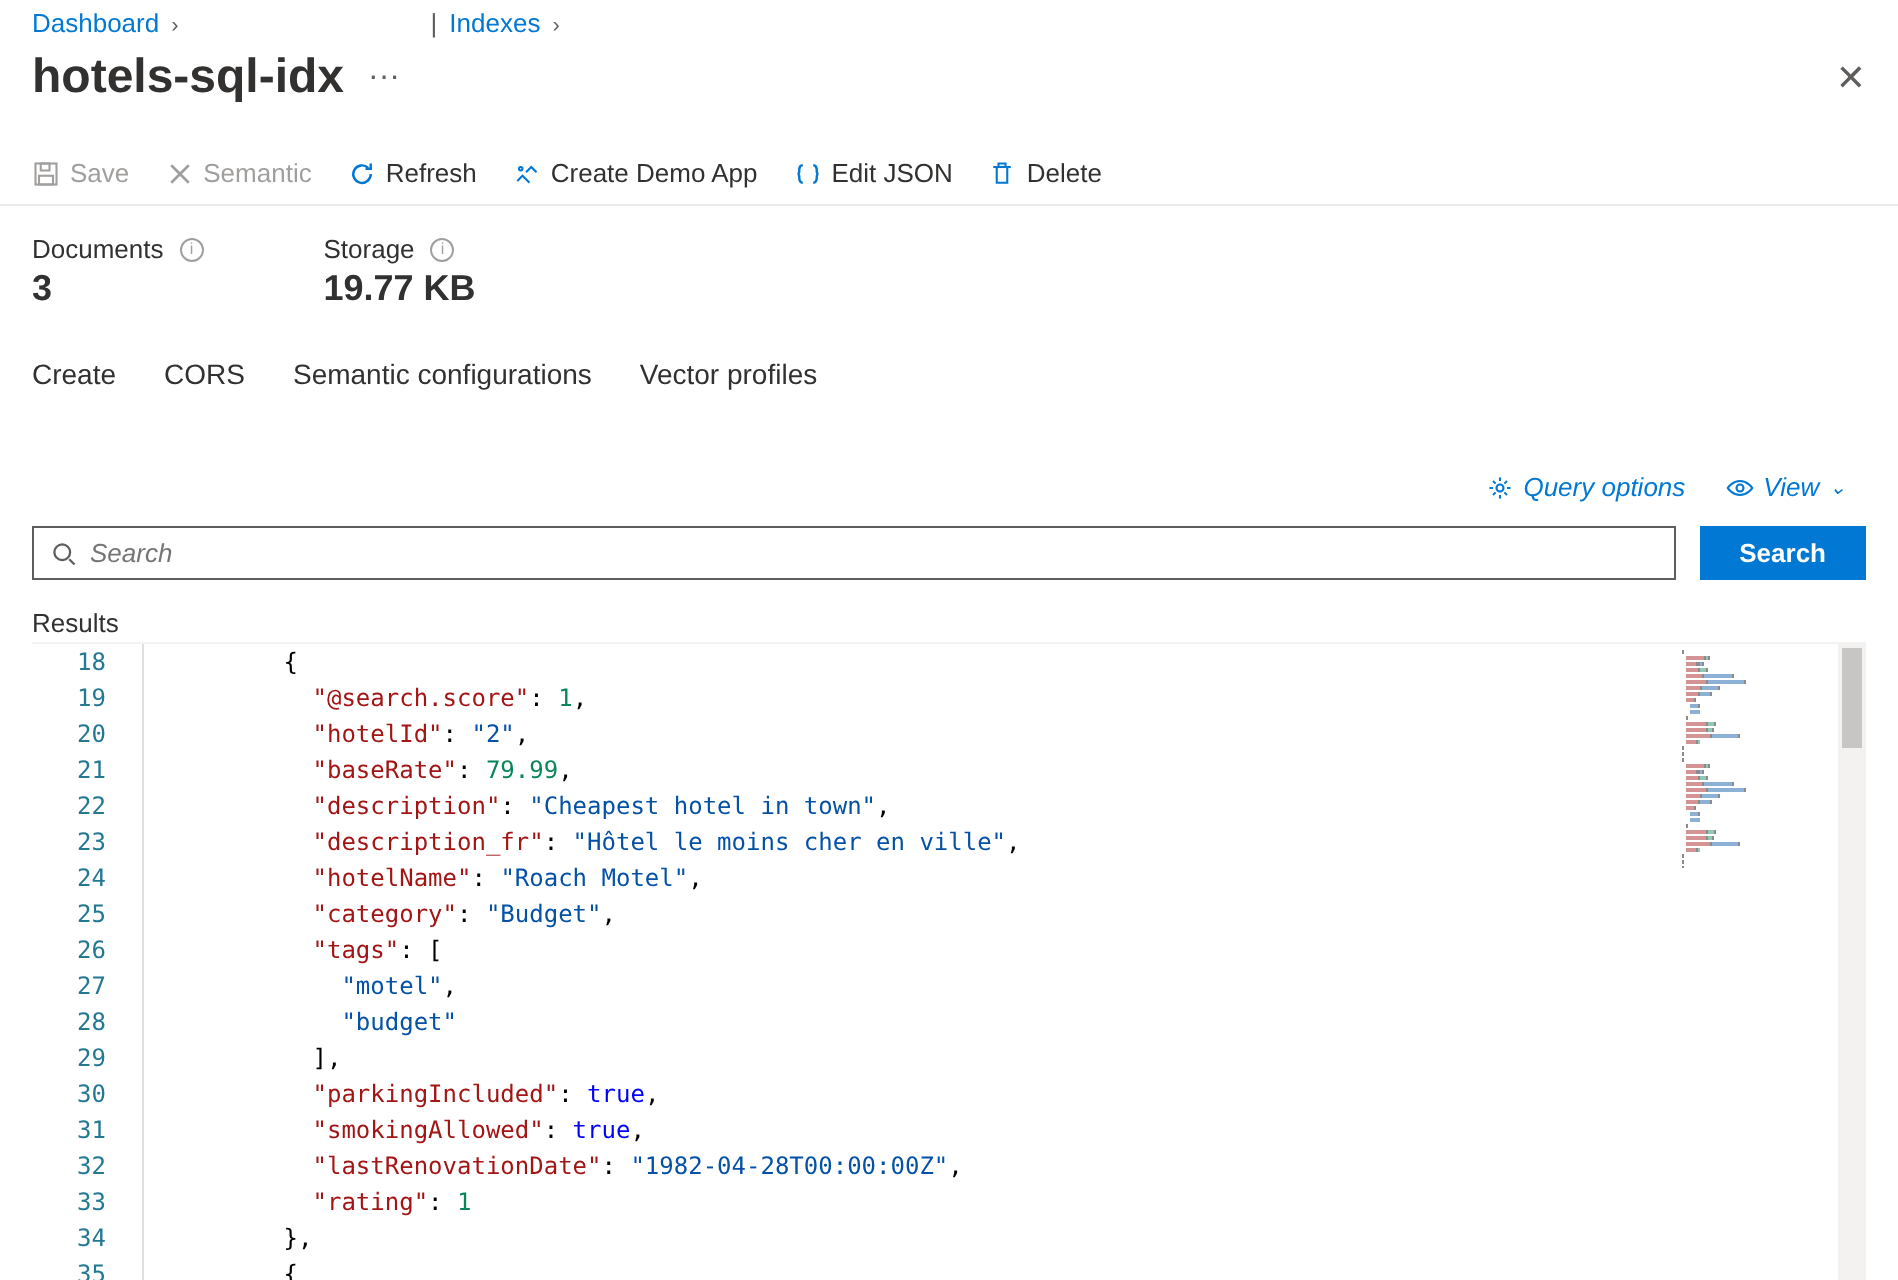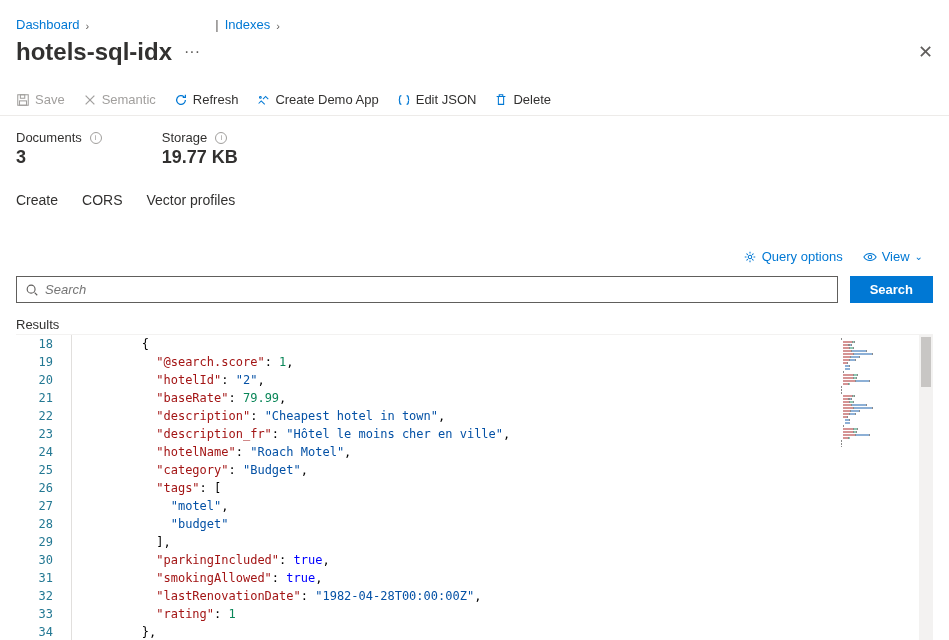--- a/index.html
+++ b/index.html
@@ -1,18 +1,18 @@
 <!DOCTYPE html>
 <html><head>
 <meta charset="utf-8">
 <style>
   * { box-sizing: border-box; margin: 0; padding: 0; }
   body { font-family: 'Segoe UI', Tahoma, sans-serif; font-size: 13px; color: #323130; background: #fff; width: 949px; }
   
-  .breadcrumb { padding: 4px 16px 0; display: flex; align-items: flex-end; gap: 6px; font-size: 13px; margin-top: 13px; }
+  .breadcrumb { padding: 4px 16px 0; display: flex; align-items: flex-end; gap: 6px; font-size: 13px; }
   .breadcrumb a { color: #0078d4; text-decoration: none; }
   .breadcrumb .chev { color: #605e5c; font-size: 11px; }
   .breadcrumb .sep { color: #605e5c; margin-left: 120px;}
   
   .title-row { display: flex; align-items: center; padding: 6px 16px 18px; }
   .title { font-size: 24px; font-weight: 600; color: #323130; }
   .ellipsis { margin-left: 12px; color: #605e5c; font-size: 16px; }
   .close-x { margin-left: auto; font-size: 18px; color: #605e5c; cursor: pointer; font-weight: 300;}
   
   .toolbar { display: flex; align-items: center; gap: 18px; padding: 8px 16px; border-bottom: 1px solid #edebe9; }
@@ -25,21 +25,21 @@
   .stat-label { font-size: 13px; color: #323130; display: flex; align-items: center; gap: 8px;}
   .stat-label .info { width: 12px; height: 12px; border: 1px solid #a19f9d; border-radius: 50%; display:inline-flex;align-items:center;justify-content:center;font-size:8px;color:#a19f9d;}
   .stat-value { font-size: 18px; font-weight: 600; margin-top: 2px; }
   
   .tabs { display: flex; gap: 24px; padding: 10px 16px 0; }
   .tab { padding: 4px 0 8px; cursor: pointer; font-size: 14px; color: #323130; border-bottom: 3px solid transparent;}
   .tab.active { border-bottom-color: #0078d4; font-weight: 400;}
   .tab-highlight { border: 3px solid #d13438; padding: 2px 8px 6px; margin: -4px -8px 0; }
   
   .options-row { display: flex; justify-content: flex-end; gap: 20px; padding: 30px 26px 8px; align-items: center;}
-  .opt-link { display: flex; align-items: center; gap: 5px; color: #0078d4; cursor: pointer; font-size: 13px;}
+  .opt-link { display: flex; align-items: center; gap: 5px; color: #0078d4; cursor: pointer; font-size: 13px; font-style: italic;}
   .opt-link svg { width: 14px; height: 14px; }
   
   .search-row { display: flex; gap: 12px; padding: 4px 16px 10px; }
   .search-box { flex: 1; display: flex; align-items: center; border: 1px solid #605e5c; padding: 4px 8px; }
   .search-box svg { width: 14px; height: 14px; margin-right: 6px; }
   .search-input { border: none; outline: none; flex: 1; font-size: 13px; font-style: italic; color: #605e5c; font-family: inherit;}
   .search-btn { background: #0078d4; color: #fff; border: none; padding: 6px 20px; font-weight: 600; font-size: 13px; cursor: pointer; }
   
   .results-label { padding: 4px 16px 2px; font-size: 13px; }
   
@@ -152,20 +152,21 @@
         <span>Storage</span>
         <span class="info">i</span>
       </div>
     <div class="stat-value">19.77 KB</div>
   </div>
 </div>
 
 <div class="tabs">
   <div class="tab">Create</div>
   <div class="tab">CORS</div>
+  <div class="tab">Semantic configurations</div>
   <div class="tab">Vector profiles</div>
 </div>
 
 <div class="options-row">
   <div class="opt-link">
     <svg viewBox="0 0 16 16" fill="none" stroke="#0078d4" stroke-width="1.2">
         <circle cx="8" cy="8" r="2"></circle>
         <path d="M8 2v2M8 12v2M2 8h2M12 8h2M4 4l1.5 1.5M10.5 10.5L12 12M12 4l-1.5 1.5M5.5 10.5L4 12"></path>
       </svg>
     <span>Query options</span>

